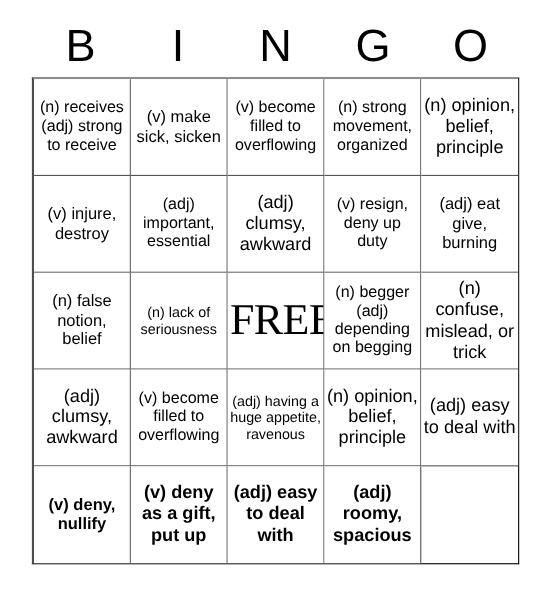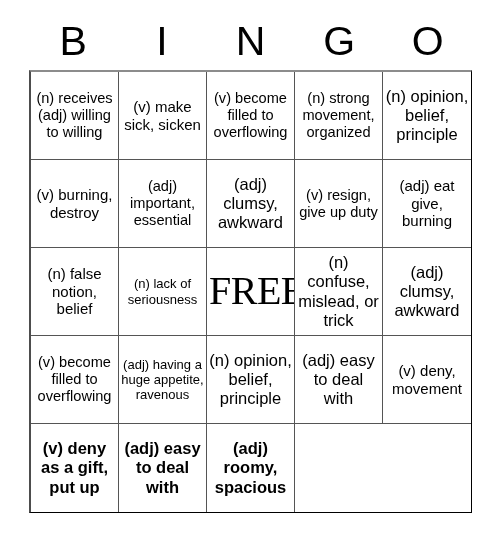--- a/index.html
+++ b/index.html
@@ -93,78 +93,81 @@
   <div id="header-row">
       <div class="header-letter">B</div>
       <div class="header-letter">I</div>
       <div class="header-letter">N</div>
       <div class="header-letter">G</div>
       <div class="header-letter">O</div>
     </div>
 
   <div id="grid">
       <div class="cell">
-        <span class="cell-text s-sm">(n) receives (adj) willing to willing</span>
+        <span class="cell-text s-sm">(n) receives (adj) strong to receive</span>
       </div>
       <div class="cell">
         <span class="cell-text s-lg">(v) make sick, sicken</span>
       </div>
       <div class="cell">
         <span class="cell-text s-sm">(v) become filled to overflowing</span>
       </div>
       <div class="cell">
         <span class="cell-text s-sm">(n) strong movement, organized</span>
       </div>
       <div class="cell">
         <span class="cell-text s-md">(n) opinion, belief, principle</span>
       </div>
       <div class="cell">
-        <span class="cell-text s-lg">(v) burning, destroy</span>
+        <span class="cell-text s-lg">(v) injure, destroy</span>
       </div>
       <div class="cell">
         <span class="cell-text s-sm">(adj) important, essential</span>
       </div>
       <div class="cell">
         <span class="cell-text s-md">(adj) clumsy, awkward</span>
       </div>
       <div class="cell">
-        <span class="cell-text s-sm">(v) resign, give up duty</span>
+        <span class="cell-text s-sm">(v) resign, deny up duty</span>
       </div>
       <div class="cell">
         <span class="cell-text s-lg">(adj) eat give, burning</span>
       </div>
       <div class="cell">
         <span class="cell-text s-lg">(n) false notion, belief</span>
       </div>
       <div class="cell">
         <span class="cell-text s-xs">(n) lack of seriousness</span>
       </div>
       <div class="cell">
         <span class="cell-text s-xl">FREE!</span>
+      </div>
+      <div class="cell">
+        <span class="cell-text s-sm">(n) begger (adj) depending on begging</span>
       </div>
       <div class="cell">
         <span class="cell-text s-md">(n) confuse, mislead, or trick</span>
       </div>
       <div class="cell">
         <span class="cell-text s-md">(adj) clumsy, awkward</span>
       </div>
       <div class="cell">
         <span class="cell-text s-sm">(v) become filled to overflowing</span>
       </div>
       <div class="cell">
         <span class="cell-text s-xs">(adj) having a huge appetite, ravenous</span>
       </div>
       <div class="cell">
         <span class="cell-text s-md">(n) opinion, belief, principle</span>
       </div>
       <div class="cell">
         <span class="cell-text s-md">(adj) easy to deal with</span>
       </div>
       <div class="cell">
-        <span class="cell-text s-lg">(v) deny, movement</span>
+        <span class="cell-text s-lg">(v) deny, nullify</span>
       </div>
       <div class="cell">
         <span class="cell-text s-md">(v) deny as a gift, put up</span>
       </div>
       <div class="cell">
         <span class="cell-text s-md">(adj) easy to deal with</span>
       </div>
       <div class="cell">
         <span class="cell-text s-md">(adj) roomy, spacious</span>
       </div>

